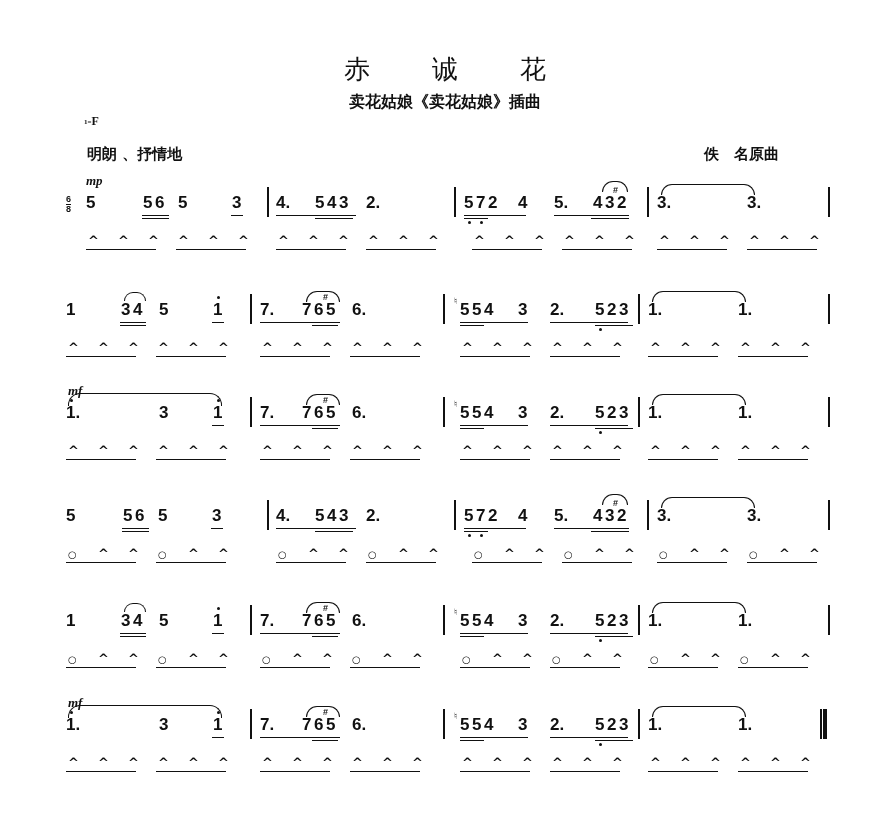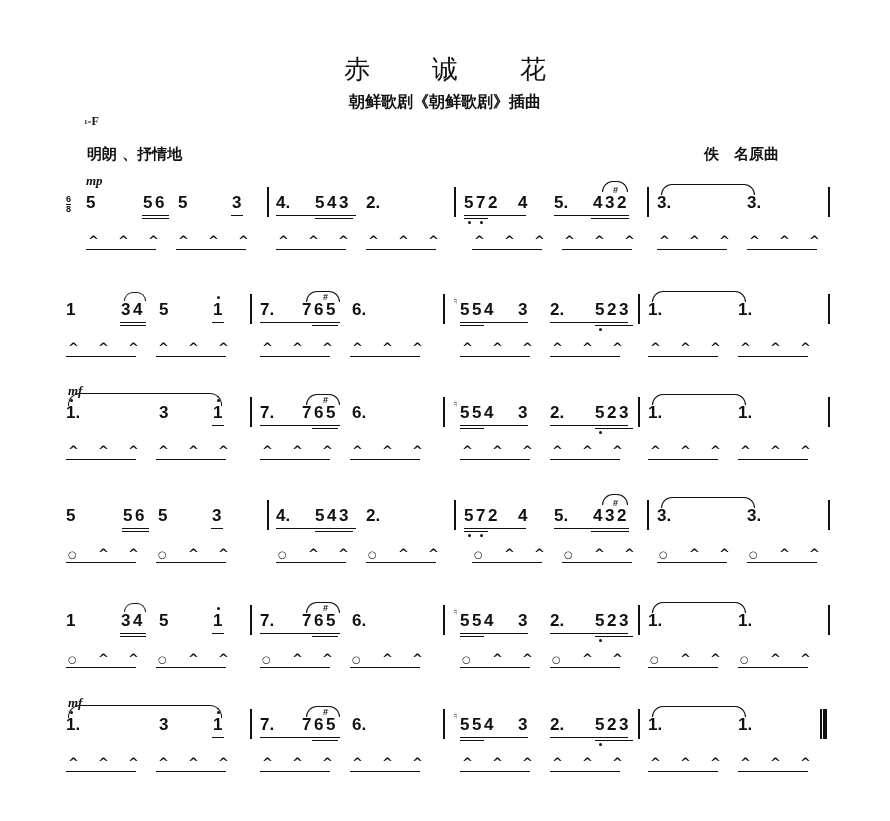--- a/index.html
+++ b/index.html
@@ -31,21 +31,21 @@
   .dyn { position: absolute; font-family: "Liberation Serif", serif; font-style: italic; font-weight: bold; font-size: 13px; }
   .ts { position: absolute; top: 8px; font-size: 9px; font-weight: bold; line-height: 9px; text-align: center; }
   .ts .line { border-top: 1px solid #111; display: block; }
   .beat { position: absolute; top: 50px; font-size: 13px; font-weight: bold; font-family: "DejaVu Sans", sans-serif; }
   .bline { position: absolute; height: 1px; background: #111; top: 66px; }
 </style>
 </head>
 <body>
 
 <div class="title">赤诚花</div>
-<div class="subtitle">朝鲜歌剧《朝鲜歌剧》插曲</div>
+<div class="subtitle">卖花姑娘《卖花姑娘》插曲</div>
 <div class="key">
   <span class="pre">1=</span><span>F</span>
 </div>
 <div class="tempo">明朗 、抒情地</div>
 <div class="composer">佚　名原曲</div>
 
 <div id="score">
     <div class="system" style="top: 183px;">
       <span class="dyn" style="left: 26px; top: -10px;">mp</span>
       <span class="ts" style="left: 6px; top: 12px;"><span>6</span><span class="line">8</span></span>

